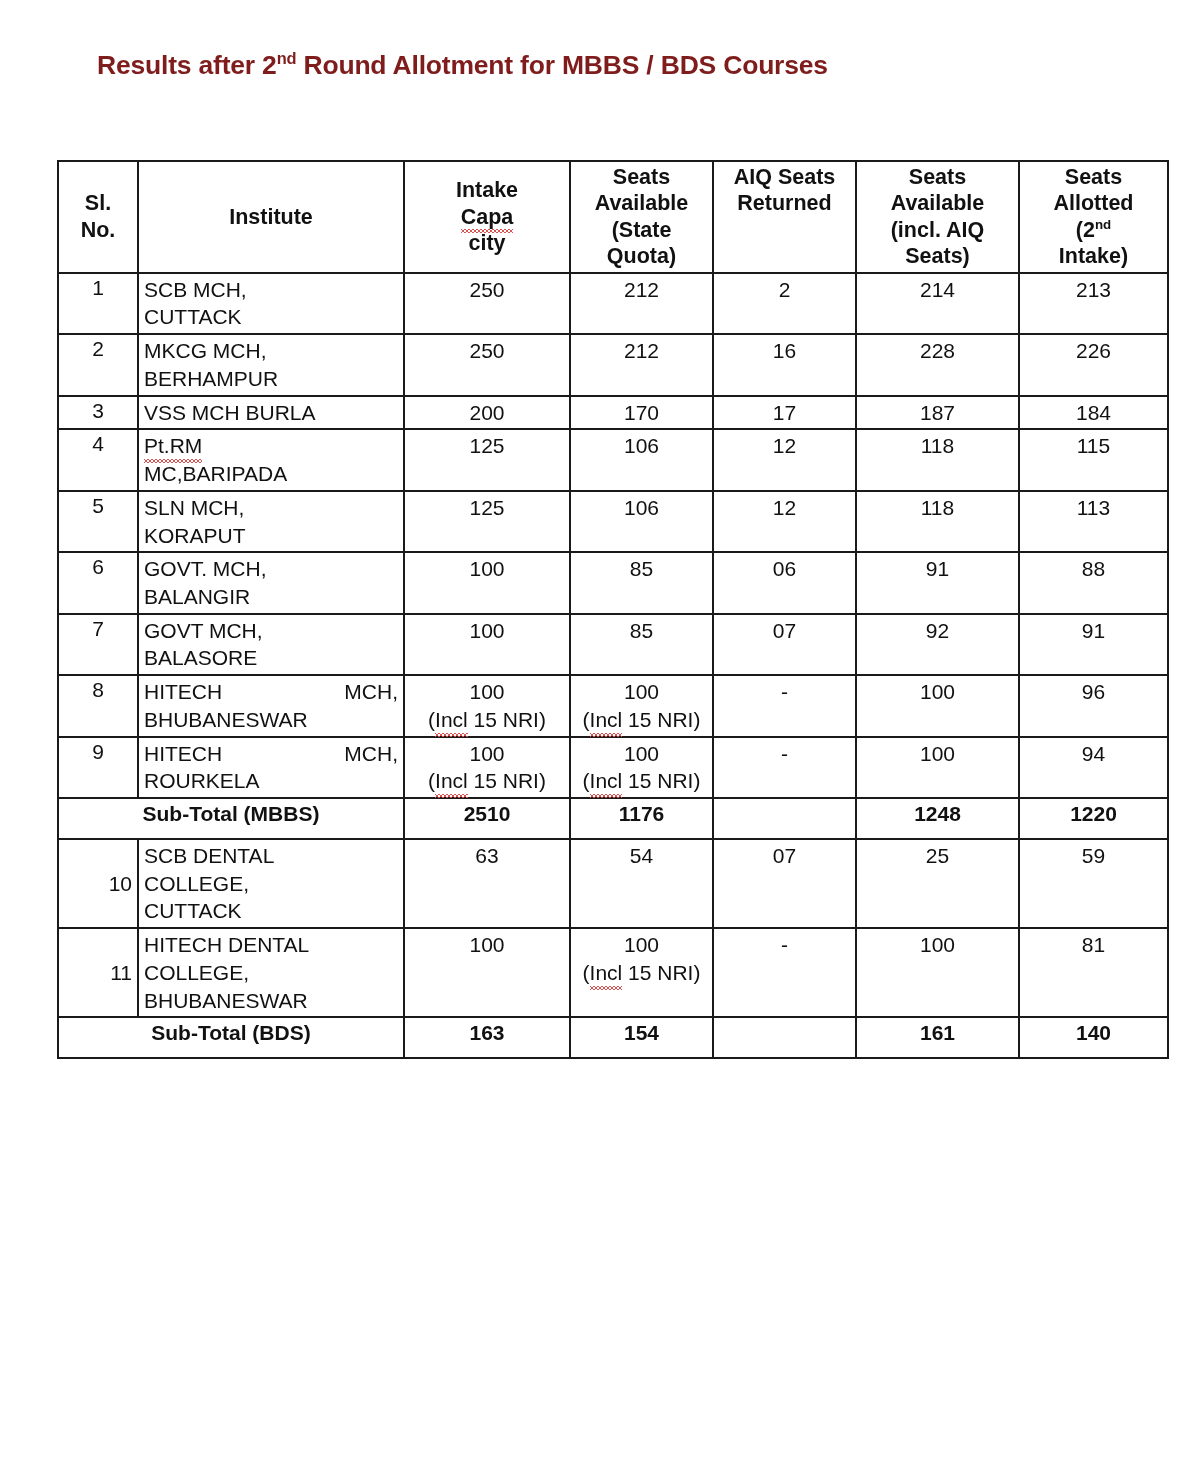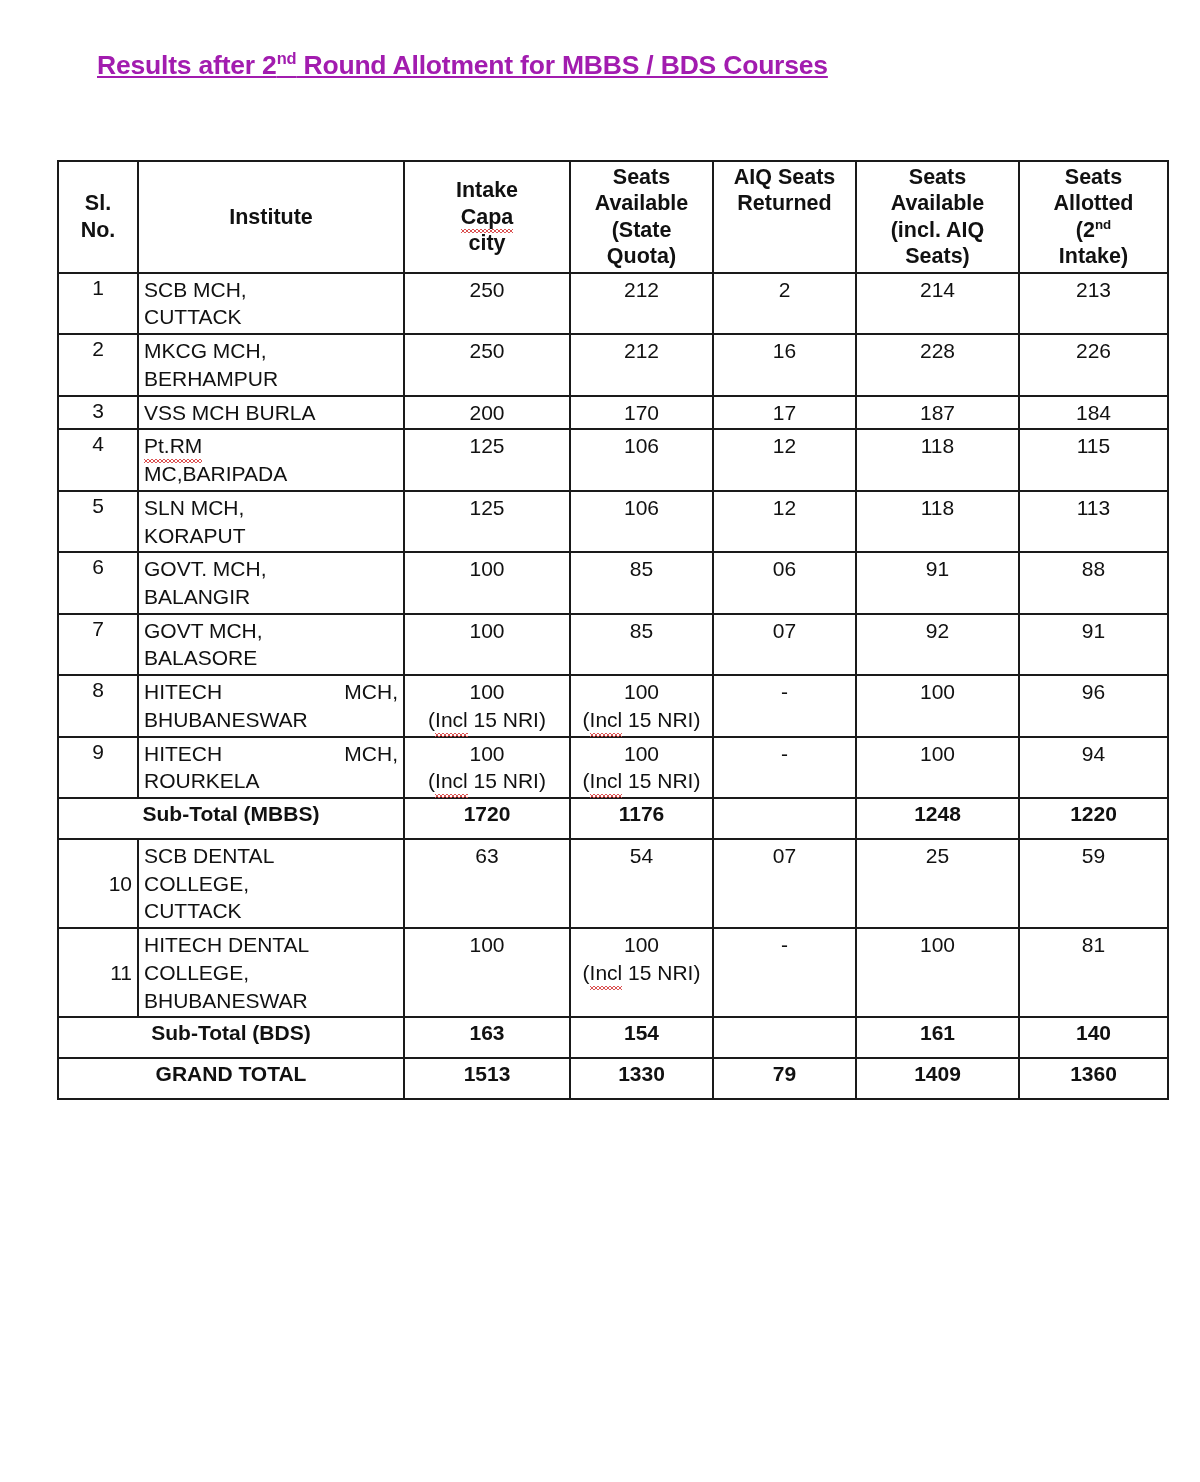--- a/index.html
+++ b/index.html
@@ -25,23 +25,22 @@
     box-sizing: border-box;
   }
 
   .doc-title {
     position: absolute;
     left: 97px;
     top: 50px;
     font-size: 26.5px;
     font-weight: bold;
     letter-spacing: -0.2px;
-    color: #a21caf;
+    color: #7f1d1d;
     white-space: nowrap;
-    text-decoration: underline;
   }
   .doc-title sup {
     font-size: 0.62em;
     vertical-align: super;
     line-height: 0;
   }
 
   
   table.alloc {
     position: absolute;
@@ -349,21 +348,21 @@
           <span class="sub">100</span>
           <span class="sub wrap"><span>(</span><span class="sq">Incl</span><span> 15 NRI)</span></span>
         </td>
         <td class="num">-</td>
         <td class="num">100</td>
         <td class="num">94</td>
       </tr>
 
       <tr class="total">
         <td class="label" colspan="2">Sub-Total (MBBS)</td>
-        <td>1720</td>
+        <td>2510</td>
         <td>1176</td>
         <td></td>
         <td>1248</td>
         <td>1220</td>
       </tr>
 
       <tr>
         <td class="sl mid">10</td>
         <td class="inst">
           <div>SCB DENTAL</div>
@@ -396,25 +395,17 @@
 
       <tr class="total">
         <td class="label" colspan="2">Sub-Total (BDS)</td>
         <td>163</td>
         <td>154</td>
         <td></td>
         <td>161</td>
         <td>140</td>
       </tr>
 
-      <tr class="total">
-        <td class="label" colspan="2">GRAND TOTAL</td>
-        <td>1513</td>
-        <td>1330</td>
-        <td>79</td>
-        <td>1409</td>
-        <td>1360</td>
-      </tr>
 
     </tbody>
   </table>
 
 </div>
 
 </body></html>

